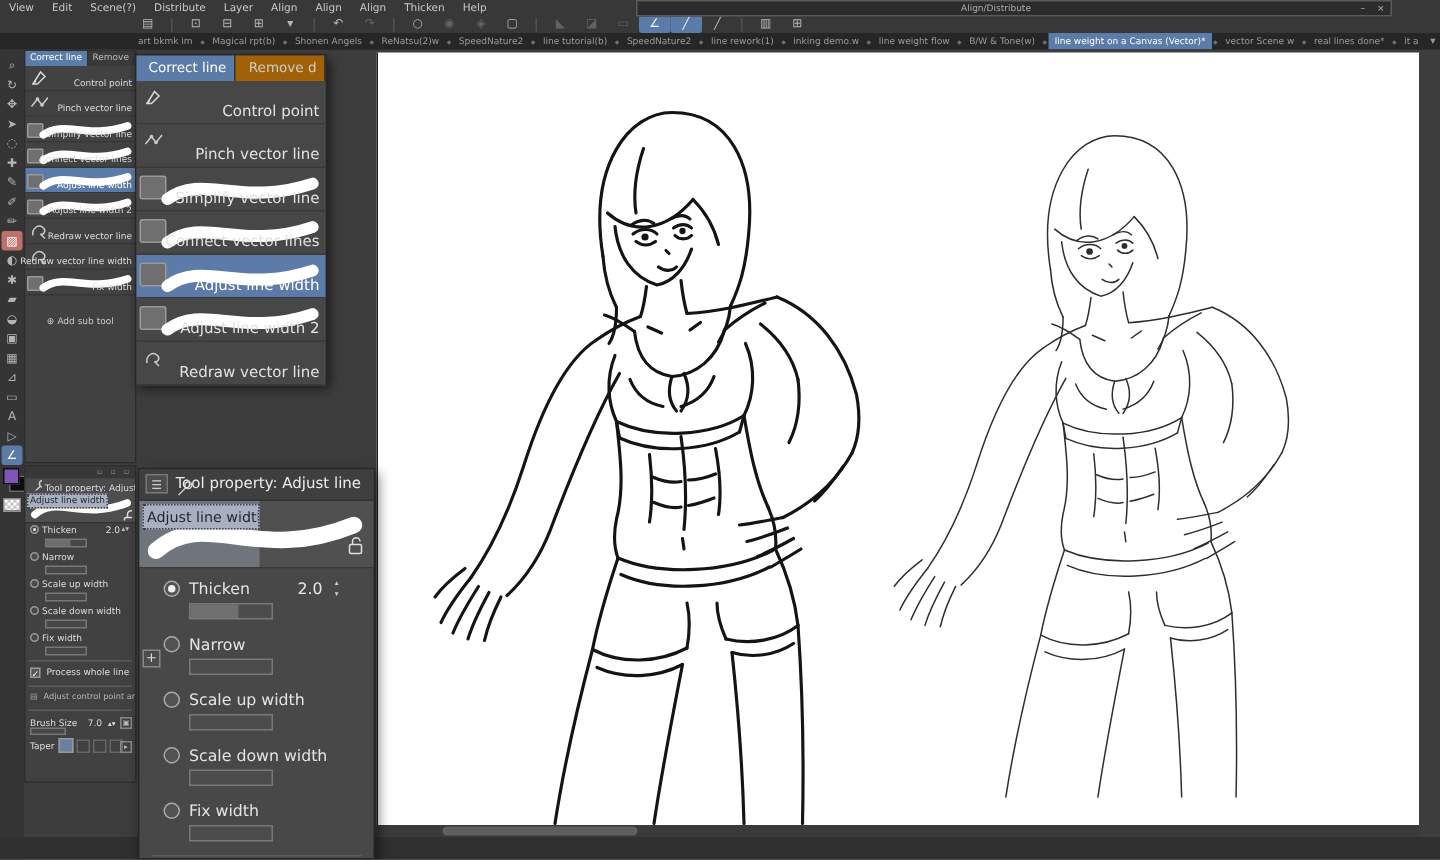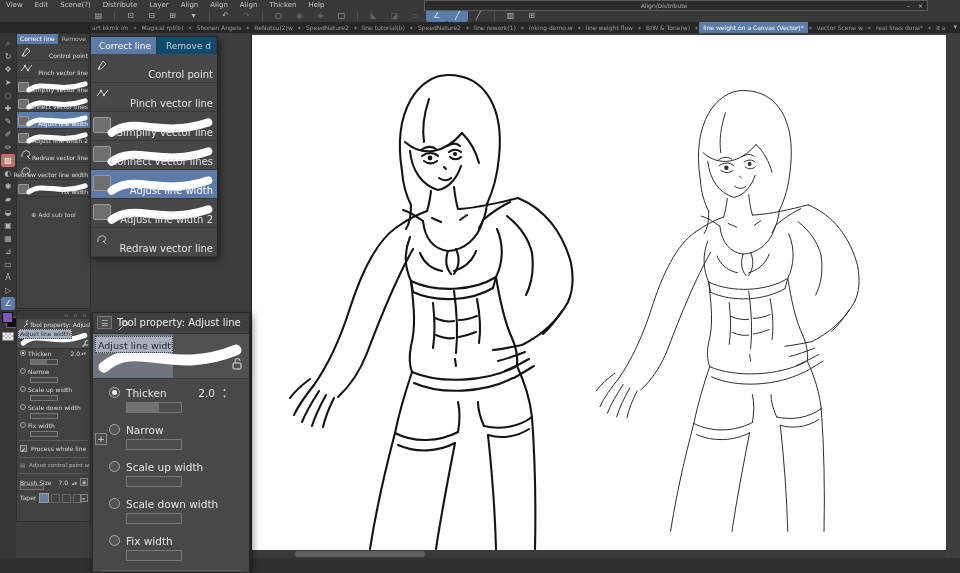--- a/index.html
+++ b/index.html
@@ -69,21 +69,21 @@
   .ps-brush{position:relative;height:11px;line-height:11px;padding-left:3px;color:#ddd;white-space:nowrap;}
   .ps-brushbar{position:absolute;left:3px;top:8px;width:22px;height:3px;border:1px solid #777;background:#474747;}
   .ps-brushbtn{position:absolute;right:2px;top:1px;width:8px;height:8px;border:1px solid #888;color:#bbb;font-size:5px;line-height:7px;text-align:center;box-sizing:border-box;}
   .ps-taper{position:relative;height:12px;padding-left:3px;color:#ddd;line-height:12px;white-space:nowrap;margin-top:4px;}
   .tp-swatch{display:inline-block;width:8px;height:8px;background:#6b7f9e;border:1px solid #999;vertical-align:middle;margin-left:3px;}
   .tp-box{display:inline-block;width:7px;height:7px;border:1px solid #666;vertical-align:middle;margin-left:2px;}
   .tp-arrow{position:absolute;right:2px;top:2px;width:8px;height:8px;border:1px solid #888;color:#bbb;font-size:5px;line-height:7px;text-align:center;box-sizing:border-box;}
   
   #subtool-l{position:absolute;left:90px;top:36px;width:128px;height:220px;background:#464646;border:1px solid #262626;box-shadow:2px 3px 7px rgba(0,0,0,.55);z-index:5;box-sizing:border-box;}
   .stl-tabs{display:flex;height:17px;background:#353535;}
-  .stl-tab{display:flex;align-items:center;gap:3px;padding:0 5px;font-size:9px;color:#ccc;background:#0c4a6e;margin-right:1px;white-space:nowrap;overflow:hidden;}
+  .stl-tab{display:flex;align-items:center;gap:3px;padding:0 5px;font-size:9px;color:#ccc;background:#a16207;margin-right:1px;white-space:nowrap;overflow:hidden;}
   .stl-tab.active{background:#5b7ca8;color:#fff;}
   .stl-row{position:relative;height:28px;border-bottom:1px solid #383838;background:#474747;}
   .stl-row.sel{background:#5d7ba8;}
   .stl-label{position:absolute;right:4px;bottom:2px;font-size:10px;color:#e2e2e2;white-space:nowrap;}
   .stl-row.sel .stl-label{color:#fff;}
   .stl-chip{position:absolute;left:2px;top:5px;width:16px;height:14px;background:#6f6f6f;border:1px solid #999;border-radius:2px;}
   .stl-stroke{position:absolute;left:14px;top:2px;}
   .stl-icon{position:absolute;left:4px;top:4px;}
   
   #prop-l{position:absolute;left:92px;top:312px;width:158px;height:261px;background:#484848;border:1px solid #262626;box-shadow:2px 3px 8px rgba(0,0,0,.55);z-index:5;box-sizing:border-box;}

